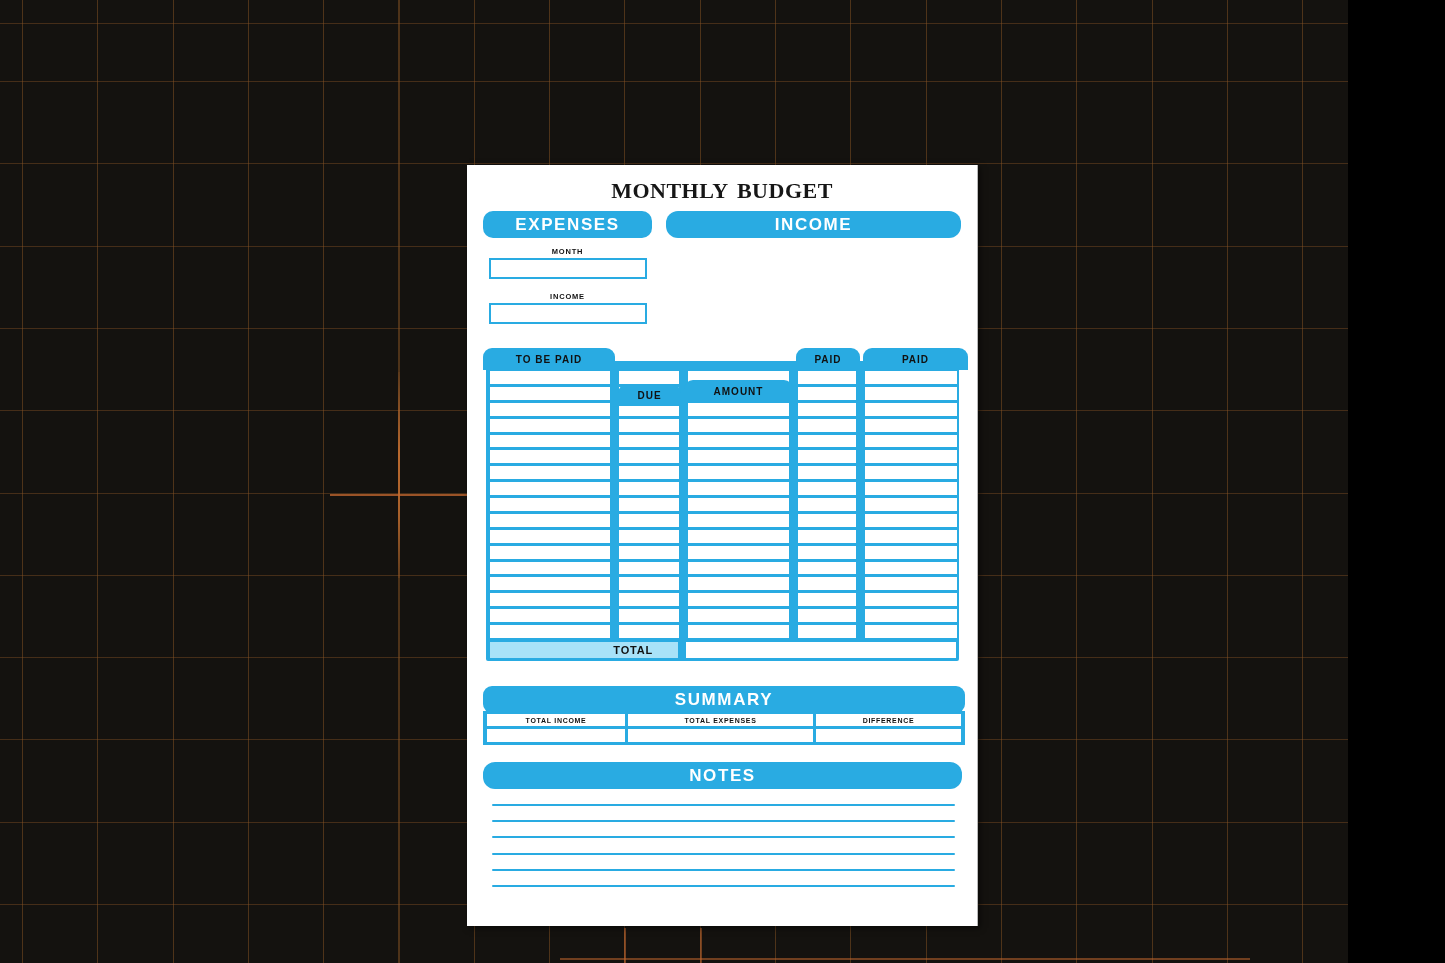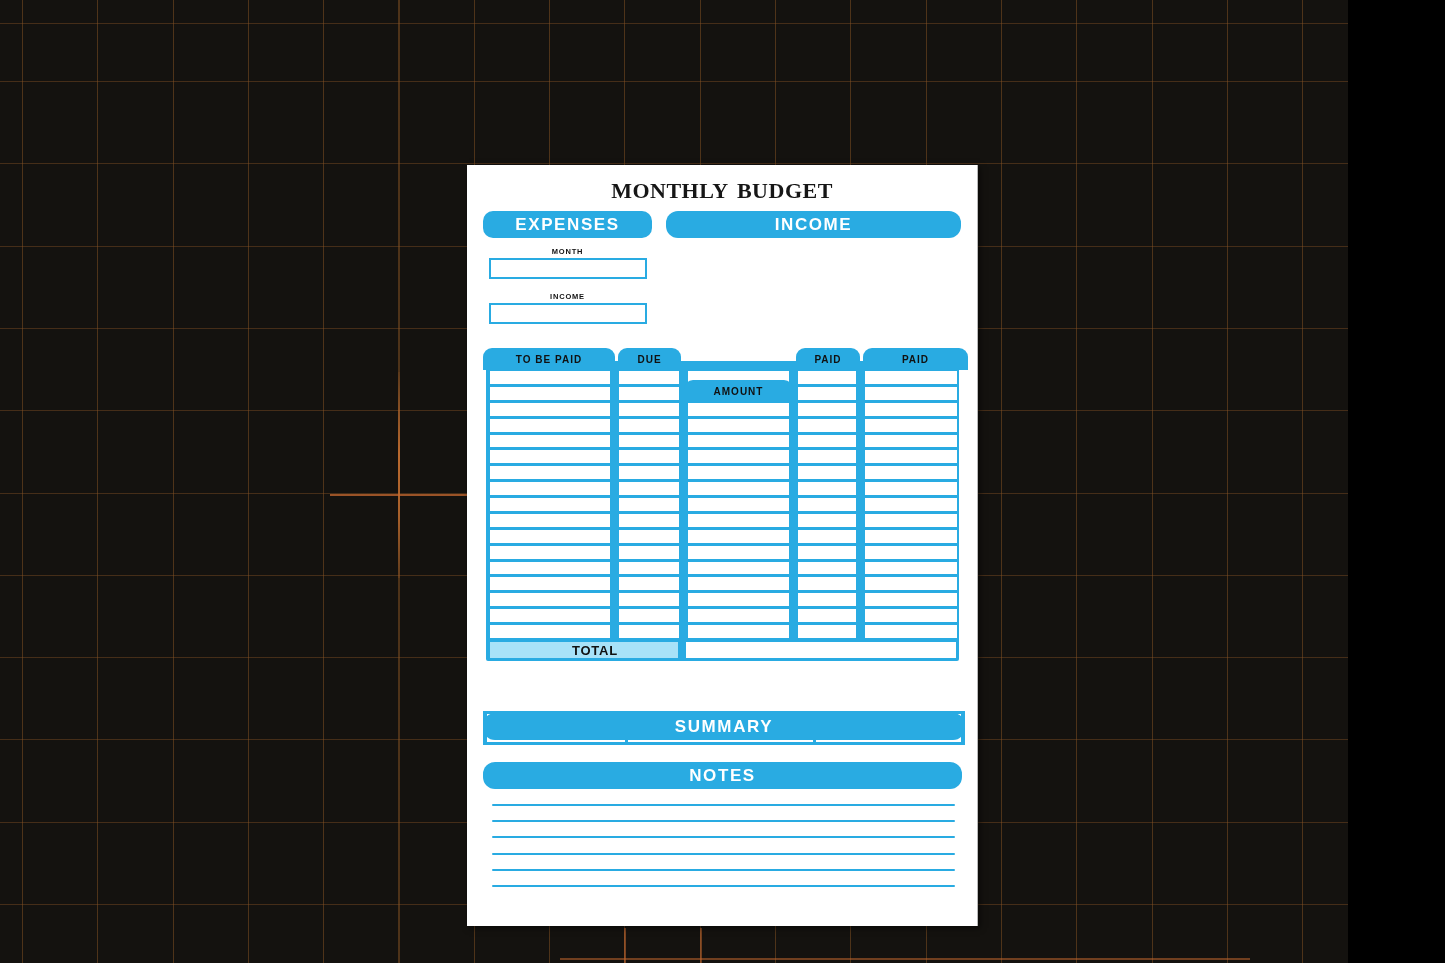--- a/index.html
+++ b/index.html
@@ -37,21 +37,21 @@
     font-family:"Liberation Serif",serif;font-weight:700;font-size:22px;
     letter-spacing:.5px;word-spacing:3px;color:var(--ink);
   }
   .hdr{
     position:absolute;height:27px;background:var(--blue);border-radius:12px;
     color:#fff;font-weight:700;font-size:17px;letter-spacing:1.6px;
     display:flex;align-items:center;justify-content:center;
   }
   .hdr-expenses{left:16px;top:46px;width:169px;border-radius:10px;}
   .hdr-income{left:199px;top:46px;width:295px;text-align:right;}
-  .hdr-summary{left:16px;top:548px;width:482px;z-index:2;}
+  .hdr-summary{left:16px;top:521px;width:482px;z-index:2;border-radius:9px;}
   .hdr-notes{left:16px;top:597px;width:479px;}
 
   .sm-label{
     position:absolute;font-size:7.5px;font-weight:700;letter-spacing:.8px;color:#111;
   }
   .lbl-month,.lbl-budget{left:16px;width:169px;text-align:center;}
   .lbl-month{top:82px;}
   .lbl-budget{top:127px;}
   .field{
     position:absolute;left:22px;width:158px;height:21px;
@@ -87,22 +87,22 @@
     display:grid;grid-template-columns:120px 60px 101px 58px 1fr;
     grid-template-rows:repeat(17,1fr);column-gap:9px;row-gap:3px;
   }
   .exp-cell{background:#fff;}
   .exp-total-row{
     position:absolute;left:4px;right:3px;bottom:3px;height:16px;
     display:flex;gap:8px;
   }
   .exp-total-label{
     width:188px;background:var(--lblue);display:flex;align-items:center;
-    justify-content:flex-end;padding-right:60px;
-    font-size:13px;font-weight:700;letter-spacing:.8px;color:#111;
+    justify-content:flex-end;padding-right:25px;
+    font-size:11px;font-weight:700;letter-spacing:.8px;color:#111;
   }
   .exp-total-cell{flex:1;background:#fff;}
 
   .summary-table{
     position:absolute;left:16px;top:546px;width:482px;height:34px;
     background:var(--blue);padding:3px 4px;
     display:grid;grid-template-columns:138px 185px 1fr;grid-template-rows:12px 1fr;gap:3px;
   }
   .sum-hcell{
     background:#fff;display:flex;align-items:center;justify-content:center;
@@ -132,21 +132,21 @@
     <div class="sm-label lbl-month">MONTH</div>
     <div class="field field-month"></div>
     <div class="sm-label lbl-budget">INCOME</div>
     <div class="field field-budget"></div>
 
     <div class="hdr hdr-income">INCOME</div>
 
     <div class="exp-table">
       <div id="exp-tabs">
           <div class="tab" style="left: 0px; width: 132px;">TO BE PAID</div>
-          <div class="tab" style="left: 135px; width: 63px;">DUE</div>
+          <div class="tab" style="left: 135px; width: 63px; margin-top: 36px;">DUE</div>
           <div class="tab" style="left: 201px; width: 109px; margin-top: 32px;">AMOUNT</div>
           <div class="tab" style="left: 313px; width: 64px;">PAID</div>
           <div class="tab" style="left: 380px; width: 105px;">PAID</div>
         </div>
       <div class="exp-body">
         <div class="exp-grid" id="exp-grid">
             <div class="exp-cell"></div>
             <div class="exp-cell"></div>
             <div class="exp-cell"></div>
             <div class="exp-cell"></div>

